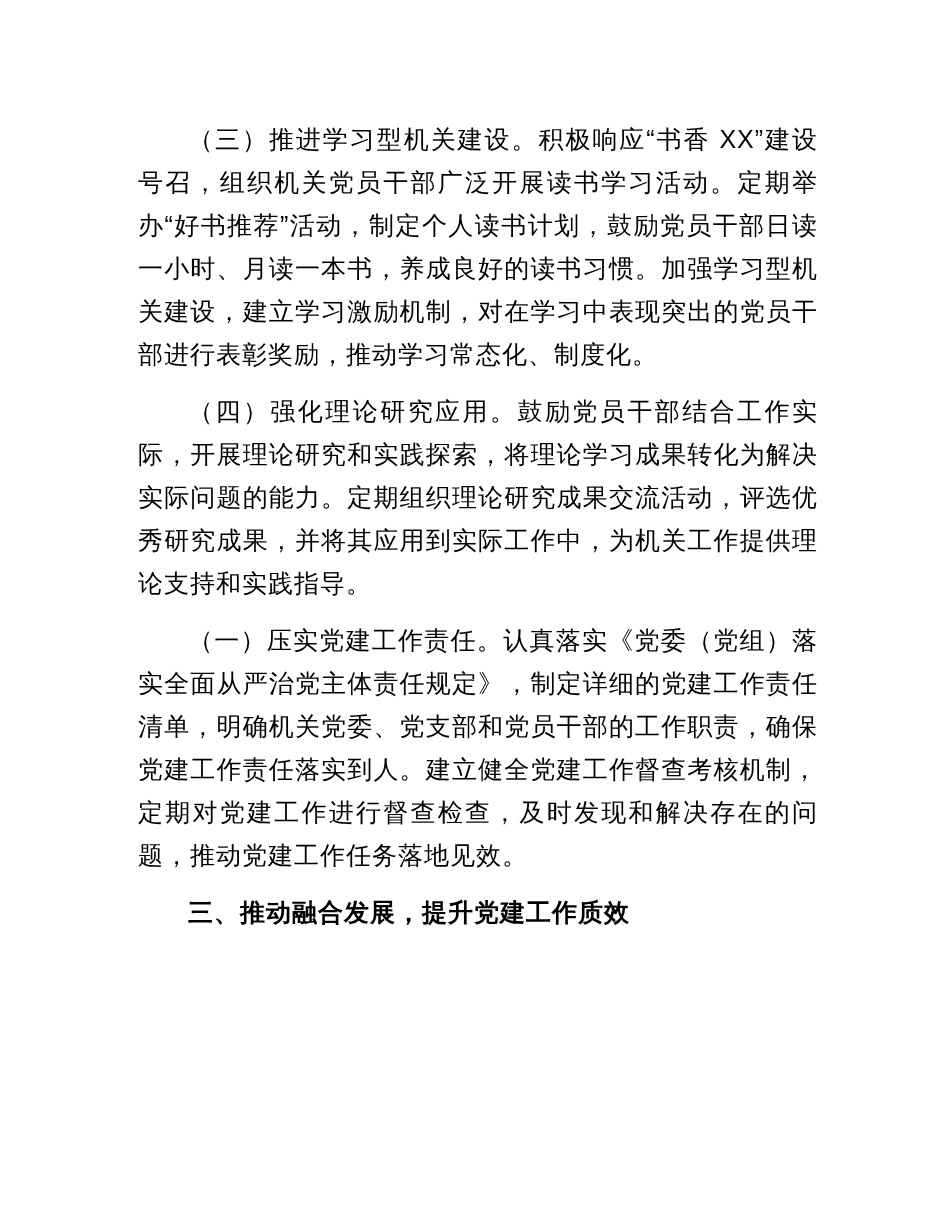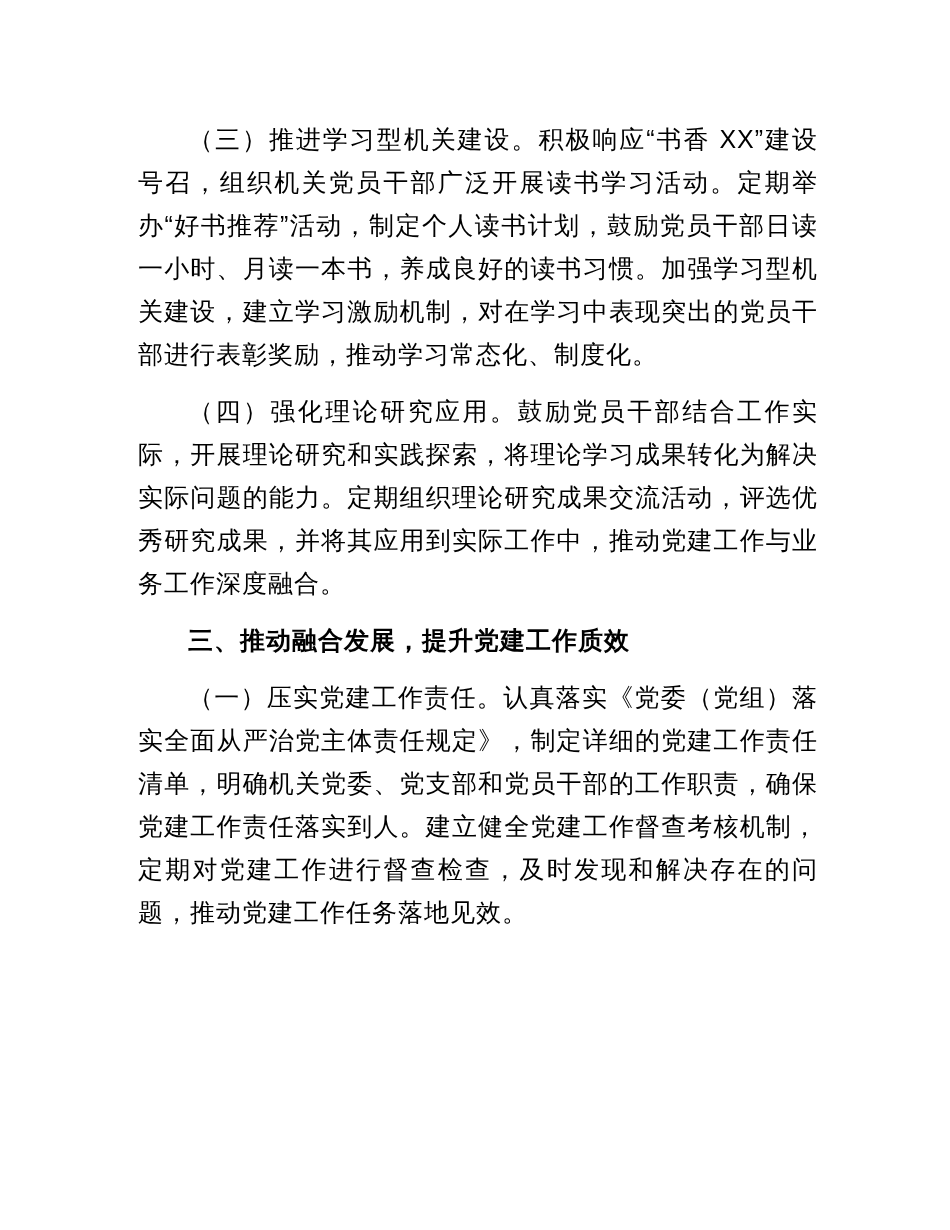--- a/index.html
+++ b/index.html
@@ -38,19 +38,19 @@
     text-align: left;
     font-weight: 600;
   }
 </style>
 </head>
 <body>
 
 <div class="page">
   <p class="para">（三）推进学习型机关建设。积极响应“书香 XX”建设号召，组织机关党员干部广泛开展读书学习活动。定期举办“好书推荐”活动，制定个人读书计划，鼓励党员干部日读一小时、月读一本书，养成良好的读书习惯。加强学习型机关建设，建立学习激励机制，对在学习中表现突出的党员干部进行表彰奖励，推动学习常态化、制度化。</p>
 
-  <p class="para">（四）强化理论研究应用。鼓励党员干部结合工作实际，开展理论研究和实践探索，将理论学习成果转化为解决实际问题的能力。定期组织理论研究成果交流活动，评选优秀研究成果，并将其应用到实际工作中，推动党建工作与业务工作深度融合。</p>
+  <p class="para">（四）强化理论研究应用。鼓励党员干部结合工作实际，开展理论研究和实践探索，将理论学习成果转化为解决实际问题的能力。定期组织理论研究成果交流活动，评选优秀研究成果，并将其应用到实际工作中，为机关工作提供理论支持和实践指导。</p>
+
+  <p class="para">（一）压实党建工作责任。认真落实《党委（党组）落实全面从严治党主体责任规定》，制定详细的党建工作责任清单，明确机关党委、党支部和党员干部的工作职责，确保党建工作责任落实到人。建立健全党建工作督查考核机制，定期对党建工作进行督查检查，及时发现和解决存在的问题，推动党建工作任务落地见效。</p>
 
   <p class="para heading">三、推动融合发展，提升党建工作质效</p>
-
-  <p class="para">（一）压实党建工作责任。认真落实《党委（党组）落实全面从严治党主体责任规定》，制定详细的党建工作责任清单，明确机关党委、党支部和党员干部的工作职责，确保党建工作责任落实到人。建立健全党建工作督查考核机制，定期对党建工作进行督查检查，及时发现和解决存在的问题，推动党建工作任务落地见效。</p>
 
 </div>
 
 </body></html>

